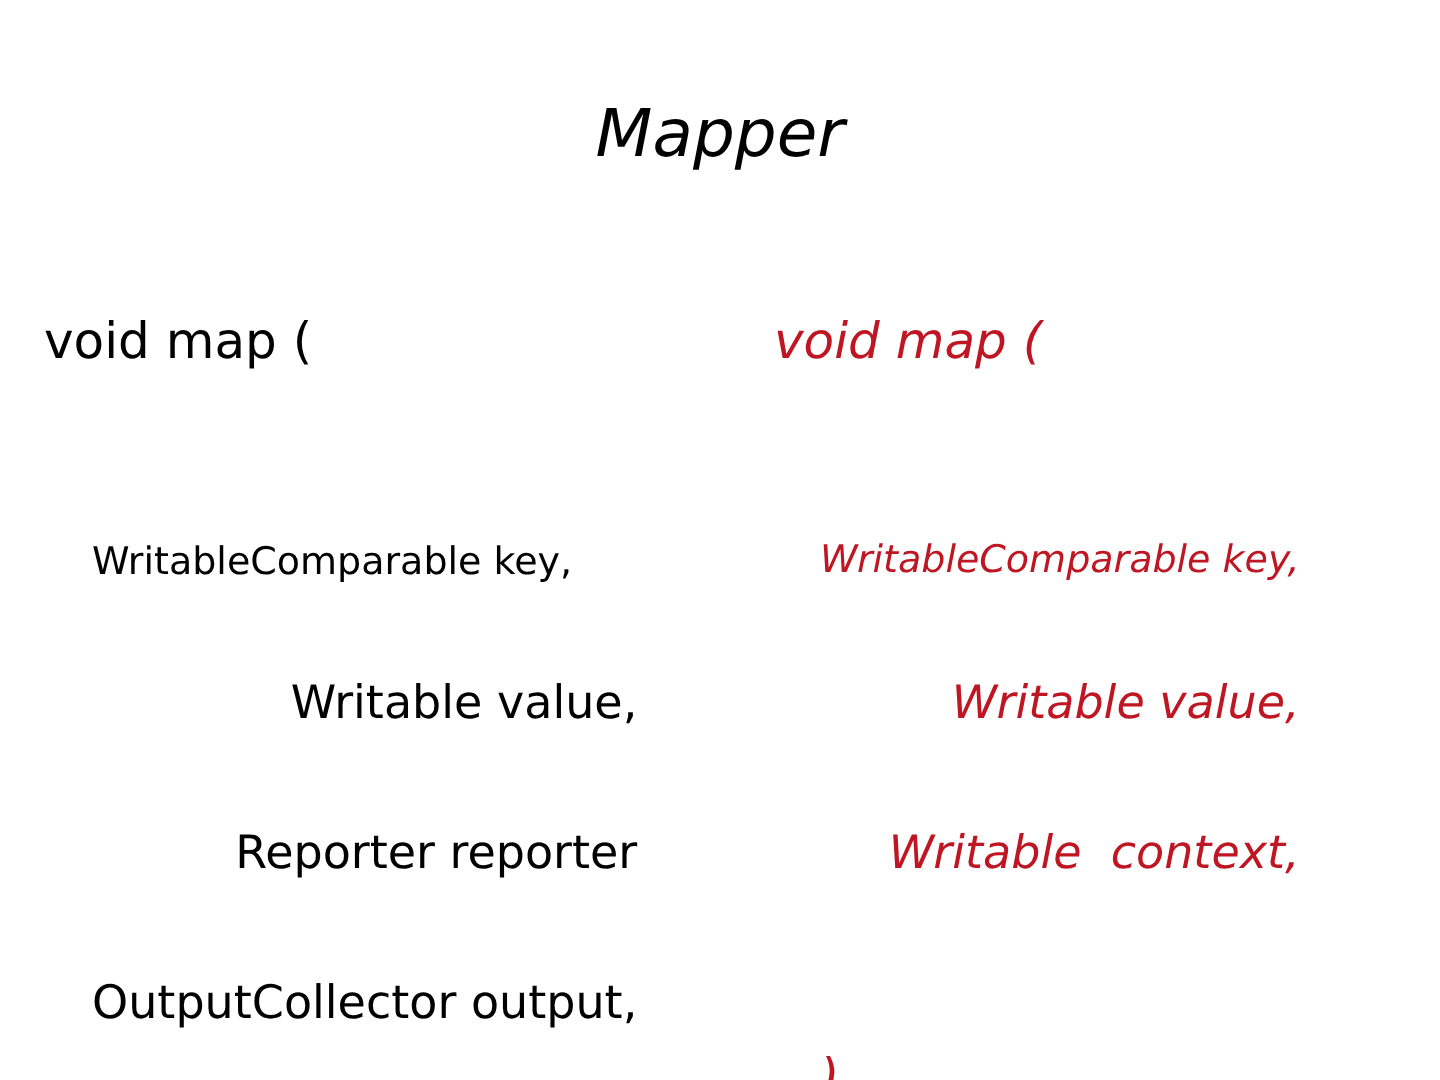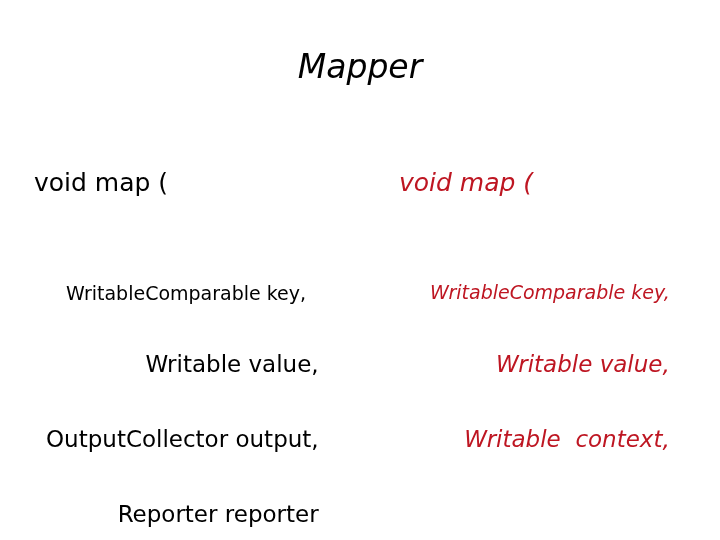--- a/index.html
+++ b/index.html
@@ -55,21 +55,21 @@
     left: 383px;
     top: 112px;
     color: #BE1622;
     font-style: italic;
   }
 
   
   .line-head {
     font-size: 25px;
     line-height: 34px;
-    margin: 16px;
+    margin: 4px;
     padding: 0;
   }
   .line-tail {
     font-size: 25px;
     line-height: 34px;
     margin: 0;
     padding: 0;
   }
   .params {
     margin: 0;
@@ -82,21 +82,20 @@
   }
   
   .sig-left .params { margin-left: 28px; }
   .sig-right .params { margin-left: 27px; }
   .sig-right .line-tail { margin-left: 27px; }
 
   
   .param-small {
     font-size: 19px;
     line-height: 30px;
-    margin-left: 20px;
   }
   .param-normal {
     font-size: 23px;
     line-height: 37px;
     text-align: right;
   }
   .sig-right .param-small {
     font-size: 19px;
     line-height: 31px;
   }
@@ -113,22 +112,22 @@
 
 <div class="slide">
 
   <div class="slide-title">Mapper</div>
 
   <div class="sig sig-left">
     <div class="line-head">void map (</div>
     <div class="params">
       <span class="param param-small">WritableComparable key,</span>
       <span class="param param-normal">Writable value,</span>
+      <span class="param param-normal">Reporter reporter</span>
       <span class="param param-normal">OutputCollector output,</span>
-      <span class="param param-normal">Reporter reporter</span>
     </div>
     
   </div>
 
   <div class="sig sig-right">
     <div class="line-head">void map (</div>
     <div class="params">
       <span class="param param-small">WritableComparable key,</span>
       <span class="param param-normal">Writable value,</span>
       <span class="param param-normal">Writable  context,</span>

